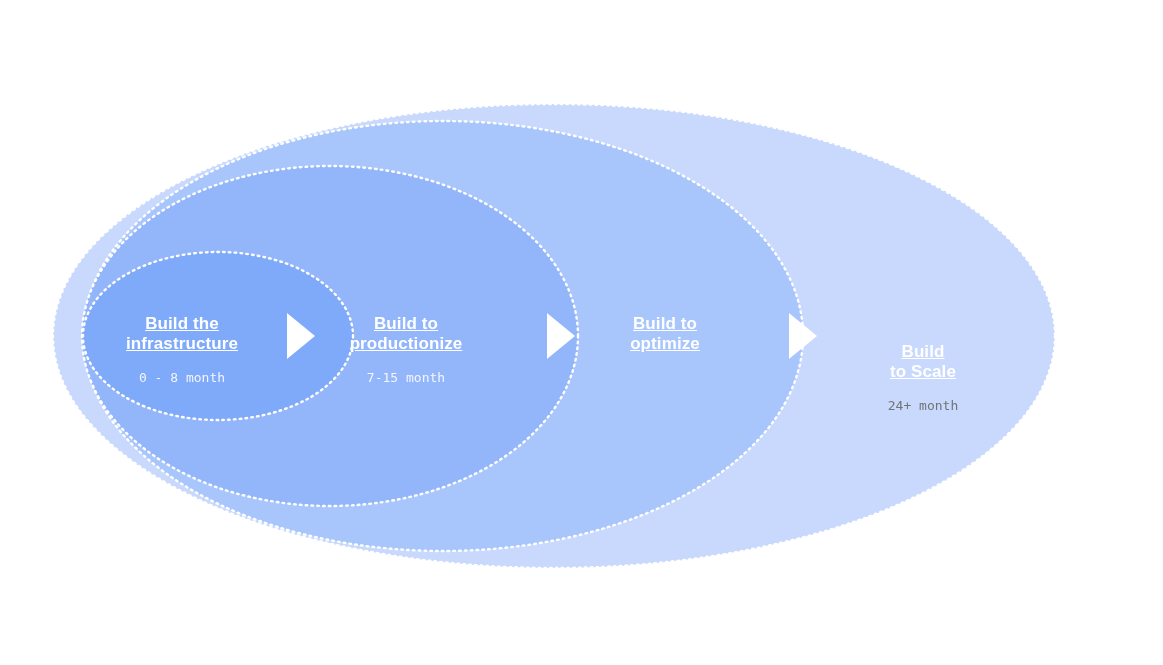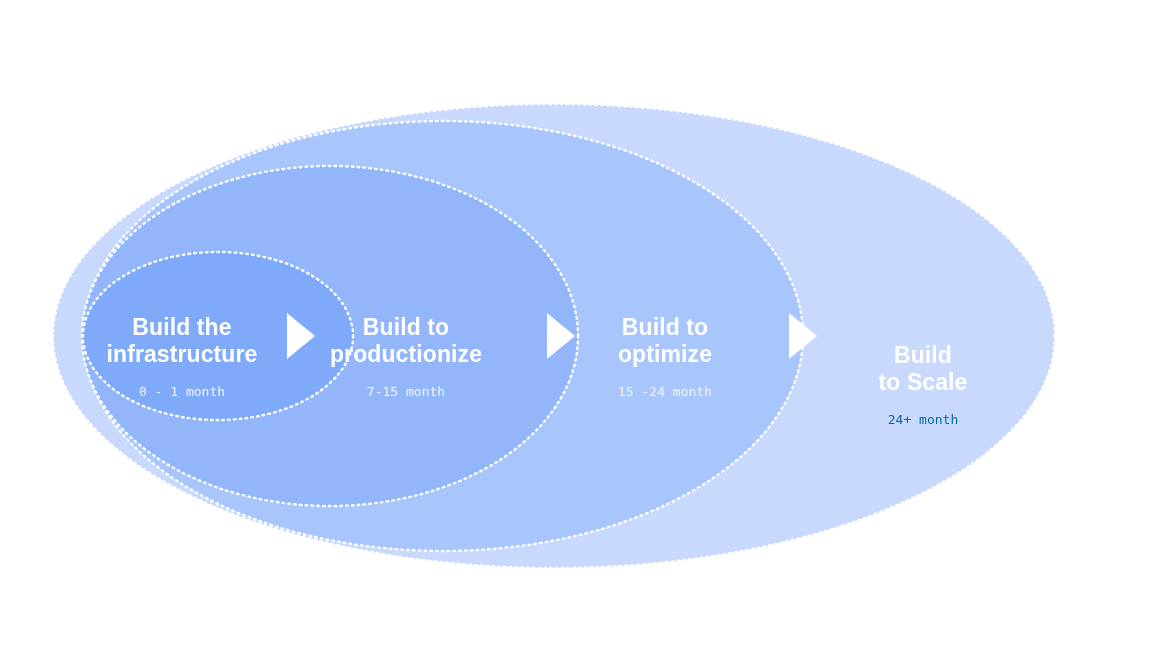--- a/index.html
+++ b/index.html
@@ -28,35 +28,36 @@
   }
   .stage-label {
     position: absolute;
     text-align: center;
     pointer-events: none;
   }
   .stage-title {
     color: #ffffff;
     font-family: "Liberation Sans", sans-serif;
     font-weight: bold;
-    font-size: 23px;
-    line-height: 27px;
+    font-size: 17px;
+    line-height: 20px;
     letter-spacing: 0.1px;
     white-space: pre-line;
+    text-decoration: underline;
   }
   .stage-duration {
     color: #f2f6ff;
     font-family: "DejaVu Sans Mono", monospace;
     font-size: 13px;
     line-height: 16px;
     margin-top: 16px;
     white-space: pre;
   }
   .stage-duration.dim {
-    color: #0369a1;
+    color: #737373;
   }
 </style>
 </head>
 <body>
 
 <div id="stage">
 
   <svg id="venn-svg" viewBox="0 0 1163 665" xmlns="http://www.w3.org/2000/svg">
 
     <ellipse cx="554" cy="336" rx="501" ry="232" fill="#c8d9fd" stroke="#ffffff" stroke-width="2.4" stroke-dasharray="1.6 4.2" stroke-linecap="round"></ellipse>
@@ -68,33 +69,32 @@
     <ellipse cx="218" cy="336" rx="135" ry="84" fill="#7fa9f9" stroke="#ffffff" stroke-width="2.4" stroke-dasharray="1.6 4.2" stroke-linecap="round"></ellipse>
 
     <polygon points="287,313 315,336 287,359" fill="#ffffff"></polygon>
     <polygon points="547,313 575,336 547,359" fill="#ffffff"></polygon>
     <polygon points="789,313 817,336 789,359" fill="#ffffff"></polygon>
   </svg>
 
   <div class="stage-label" style="left:82px; top:314px; width:200px;">
     <div class="stage-title">Build the
 infrastructure</div>
-    <div class="stage-duration">0 - 1 month</div>
+    <div class="stage-duration">0 - 8 month</div>
   </div>
 
   <div class="stage-label" style="left:306px; top:314px; width:200px;">
     <div class="stage-title">Build to
 productionize</div>
     <div class="stage-duration">7-15 month</div>
   </div>
 
   <div class="stage-label" style="left:565px; top:314px; width:200px;">
     <div class="stage-title">Build to
 optimize</div>
-    <div class="stage-duration">15 -24 month</div>
   </div>
 
   <div class="stage-label" style="left:823px; top:314px; width:200px;margin-top:28px;">
     <div class="stage-title">Build
 to Scale</div>
     <div class="stage-duration dim">24+ month</div>
   </div>
 
 </div>
 

